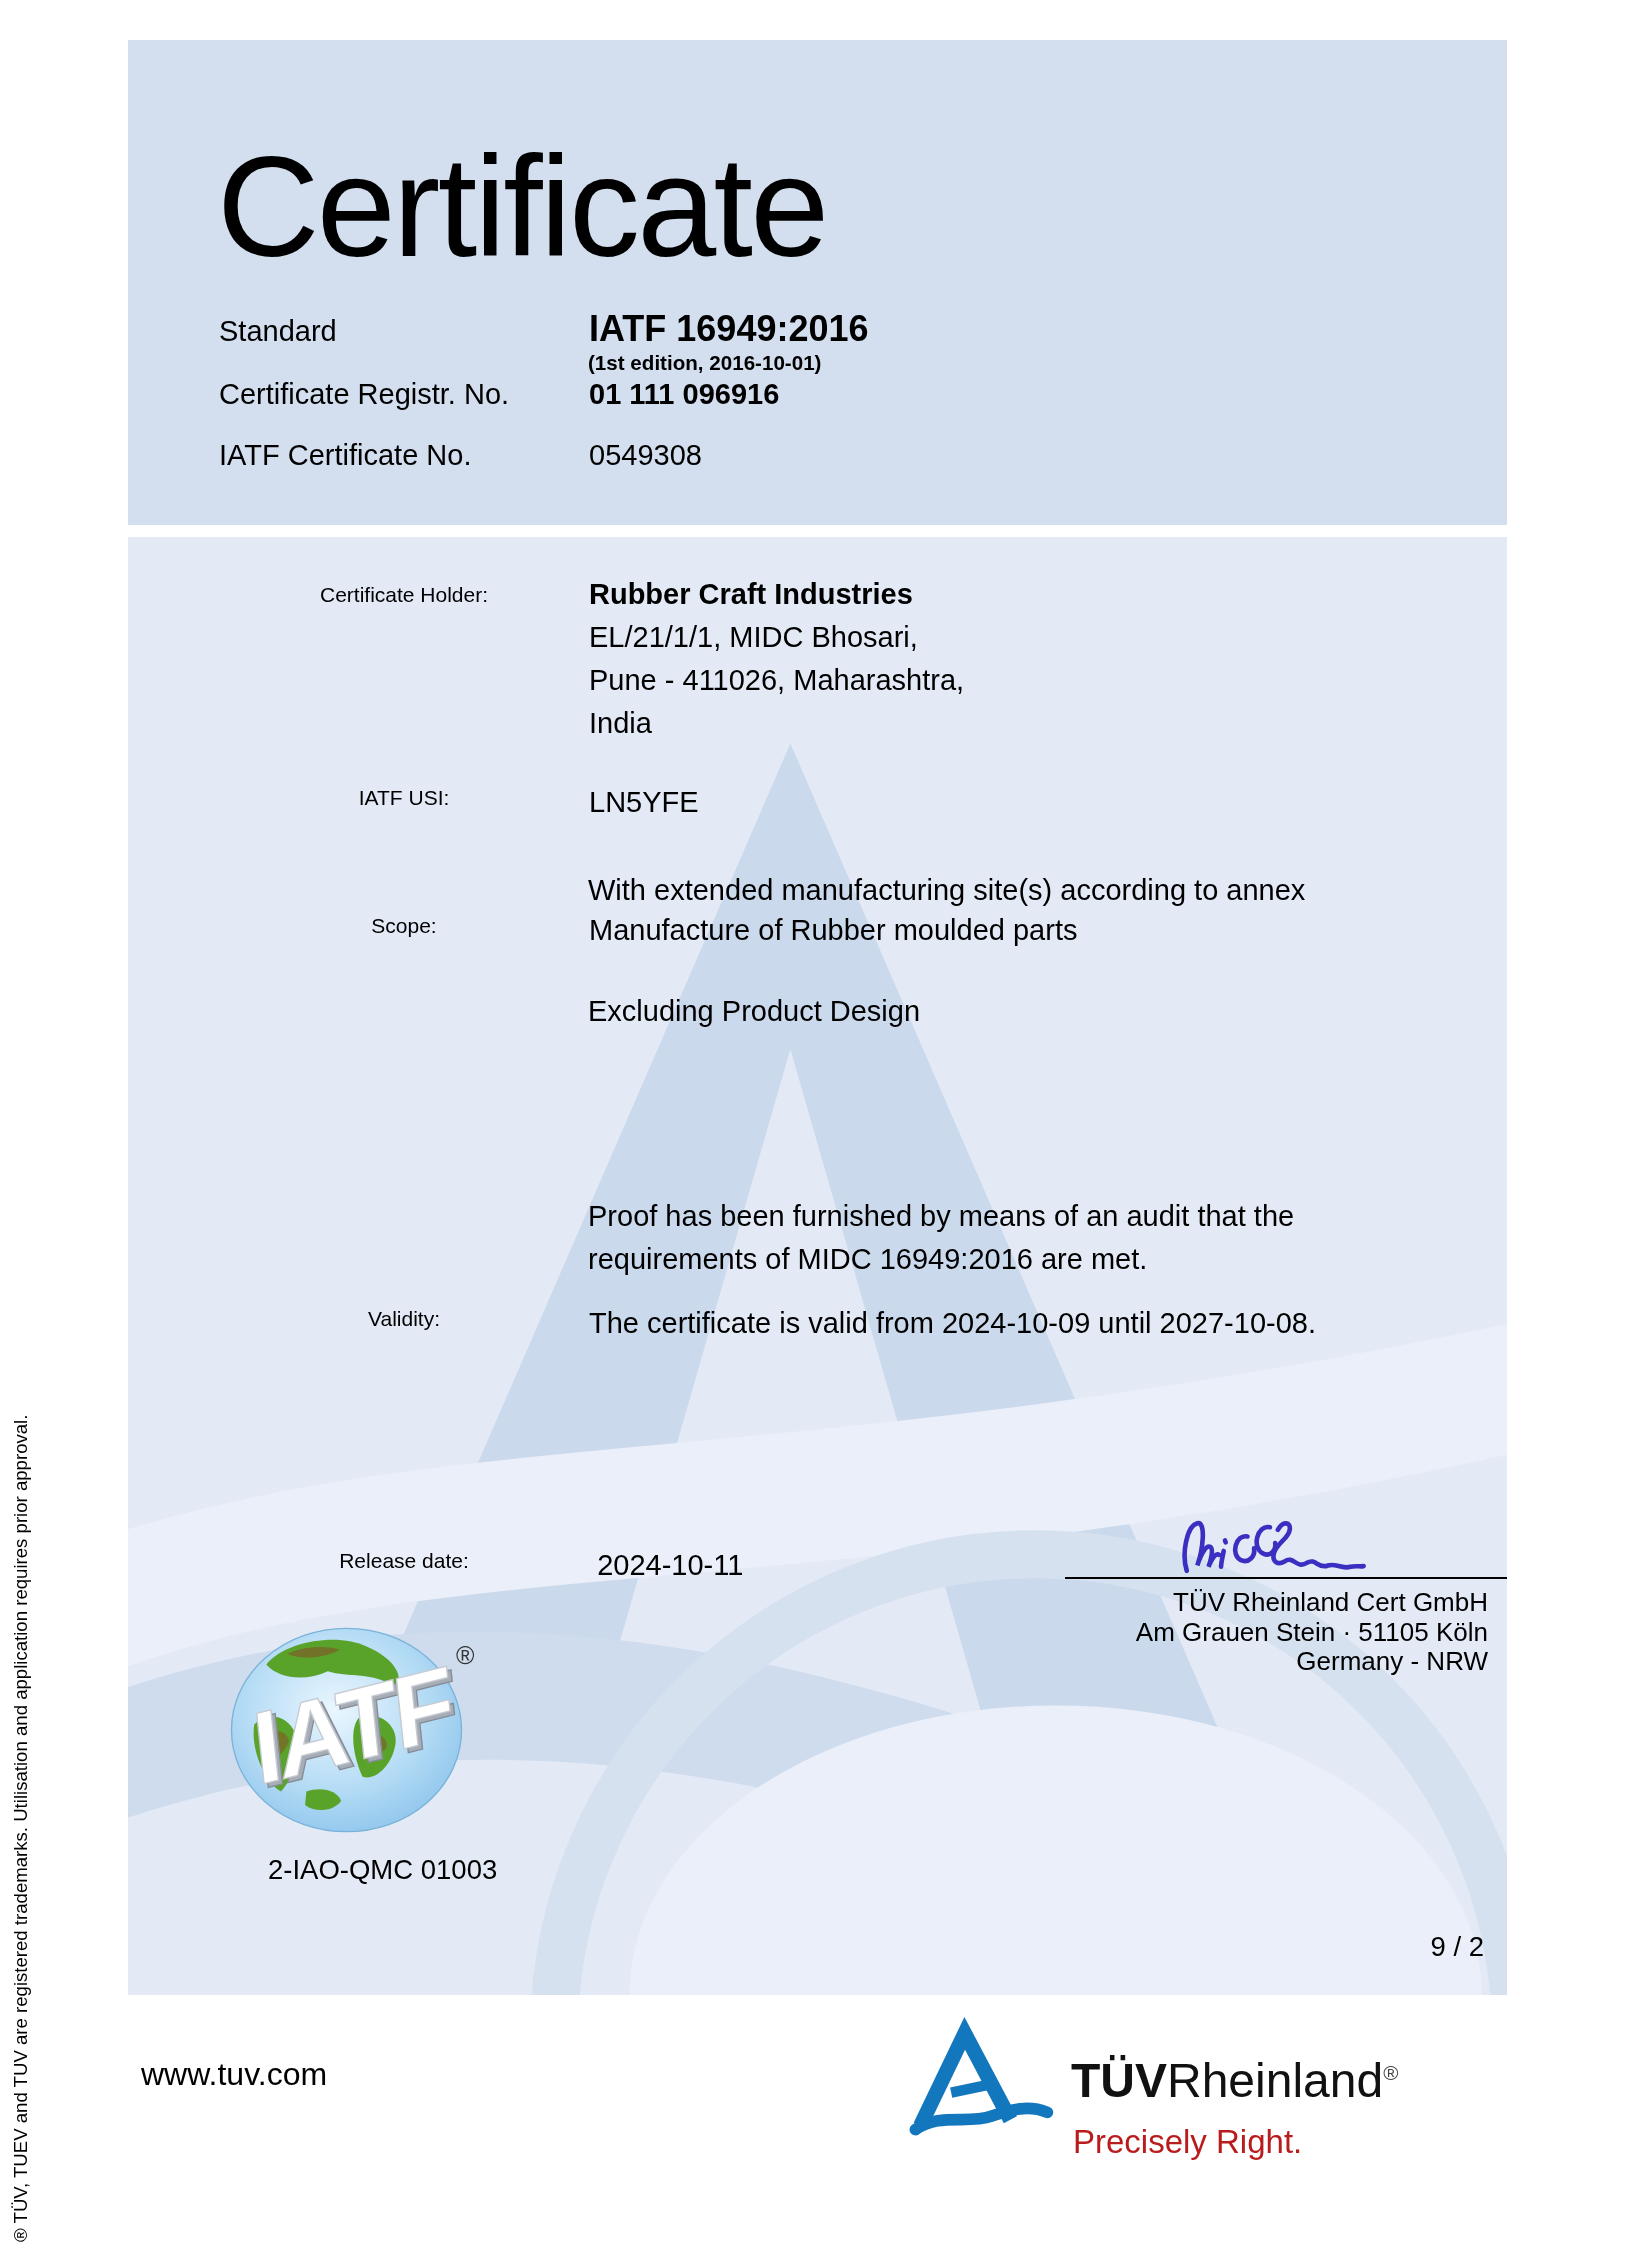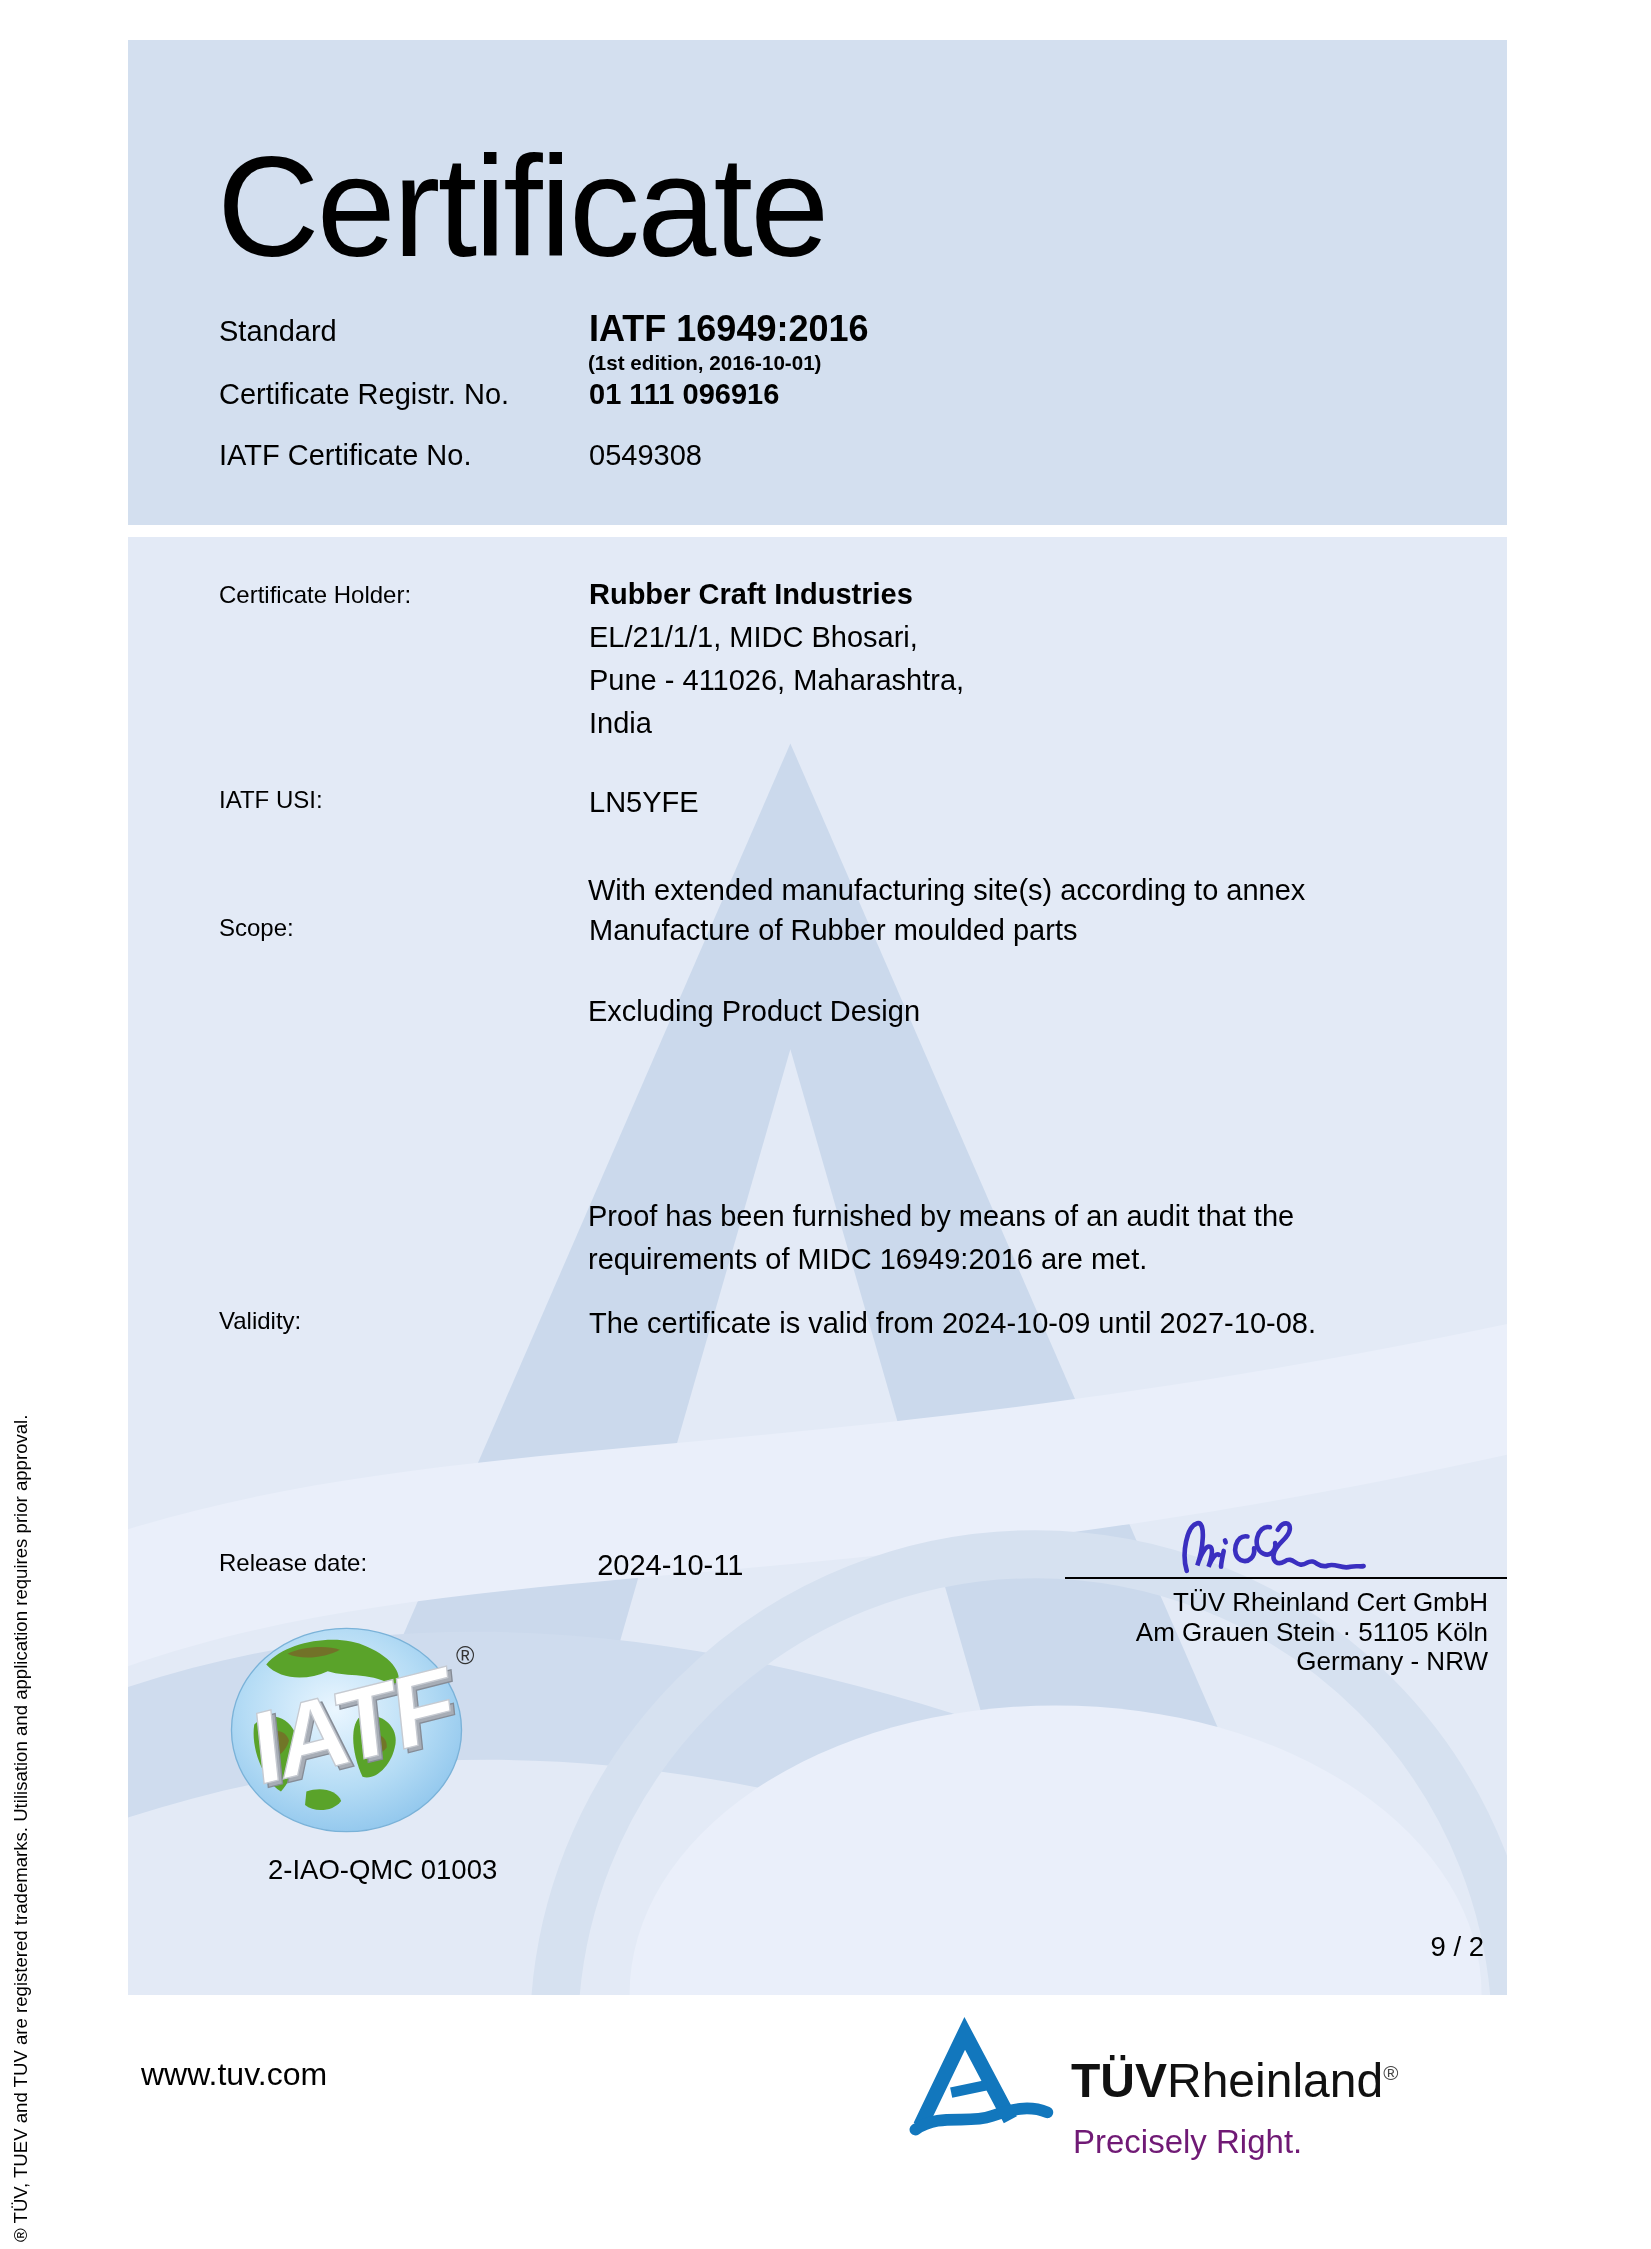--- a/index.html
+++ b/index.html
@@ -52,21 +52,21 @@
   .hlabel{display:inline-block;width:370px;font-size:29px;}
   .hvalue{font-size:29px;}
   .hvalue.big{font-size:36px;font-weight:700;}
   .hvalue.bold{font-weight:700;}
   .h-edition{
     position:absolute;left:460px;top:311px;
     font-size:20.6px;font-weight:700;
   }
   
   .brow{white-space:nowrap;}
-  .blabel{display:inline-block;width:370px;font-size:24px;vertical-align:top;}
+  .blabel{display:inline-block;width:370px;font-size:21px;vertical-align:top;text-align:center;}
   .bvalue{font-size:29px;display:inline-block;vertical-align:top;}
   .bvalue .bold{font-weight:700;}
   .addr-line{display:block;line-height:43px;}
   .lh{line-height:43px;}
   .note-only{left:460px;font-size:29px;}
   
   .sig-svg{left:1048px;top:977px;}
   .sig-line{
     left:937px;top:1040px;width:550px;height:2.1px;background:#000;
   }
@@ -80,21 +80,21 @@
   .iatf-svg{left:96px;top:1086px;}
   .iatf-reg{left:328px;top:1104px;font-size:25px;color:#333;}
   .iatf-code{left:140px;top:1317px;font-size:27.5px;}
   .page-indicator{right:23px;top:1394px;font-size:27.5px;}
   
   .website{position:absolute;left:141px;top:2056px;font-size:32px;}
   .tuv-logo{position:absolute;left:908px;top:2016px;}
   .wordmark{position:absolute;left:1071px;top:2053px;font-size:48px;white-space:nowrap;color:#111;}
   .wordmark .b{font-weight:700;}
   .wordmark sup{font-size:20.6px;color:#444;vertical-align:super;line-height:0;}
-  .tagline{position:absolute;left:1073px;top:2123px;font-size:33px;color:#701a75;}
+  .tagline{position:absolute;left:1073px;top:2123px;font-size:33px;color:#b91c1c;}
 </style>
 </head>
 <body>
 
 <div class="page">
 
   <div class="side-note">® TÜV, TUEV and TUV are registered trademarks. Utilisation and application requires prior approval.</div>
 
   <div class="panel-header">
     <h1 class="cert-title">Certificate</h1>

